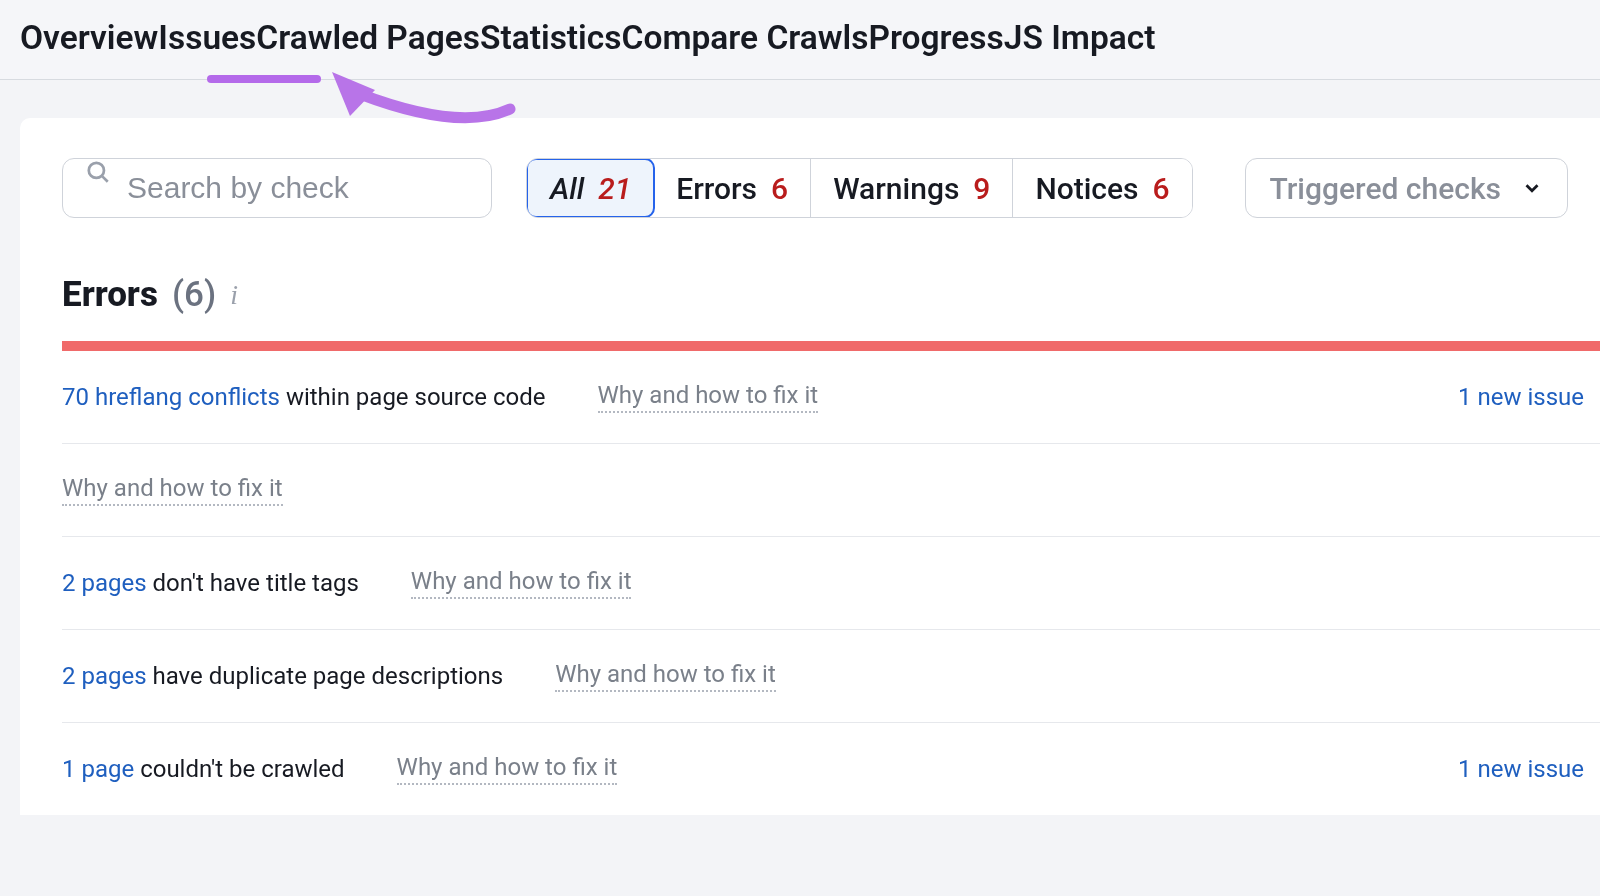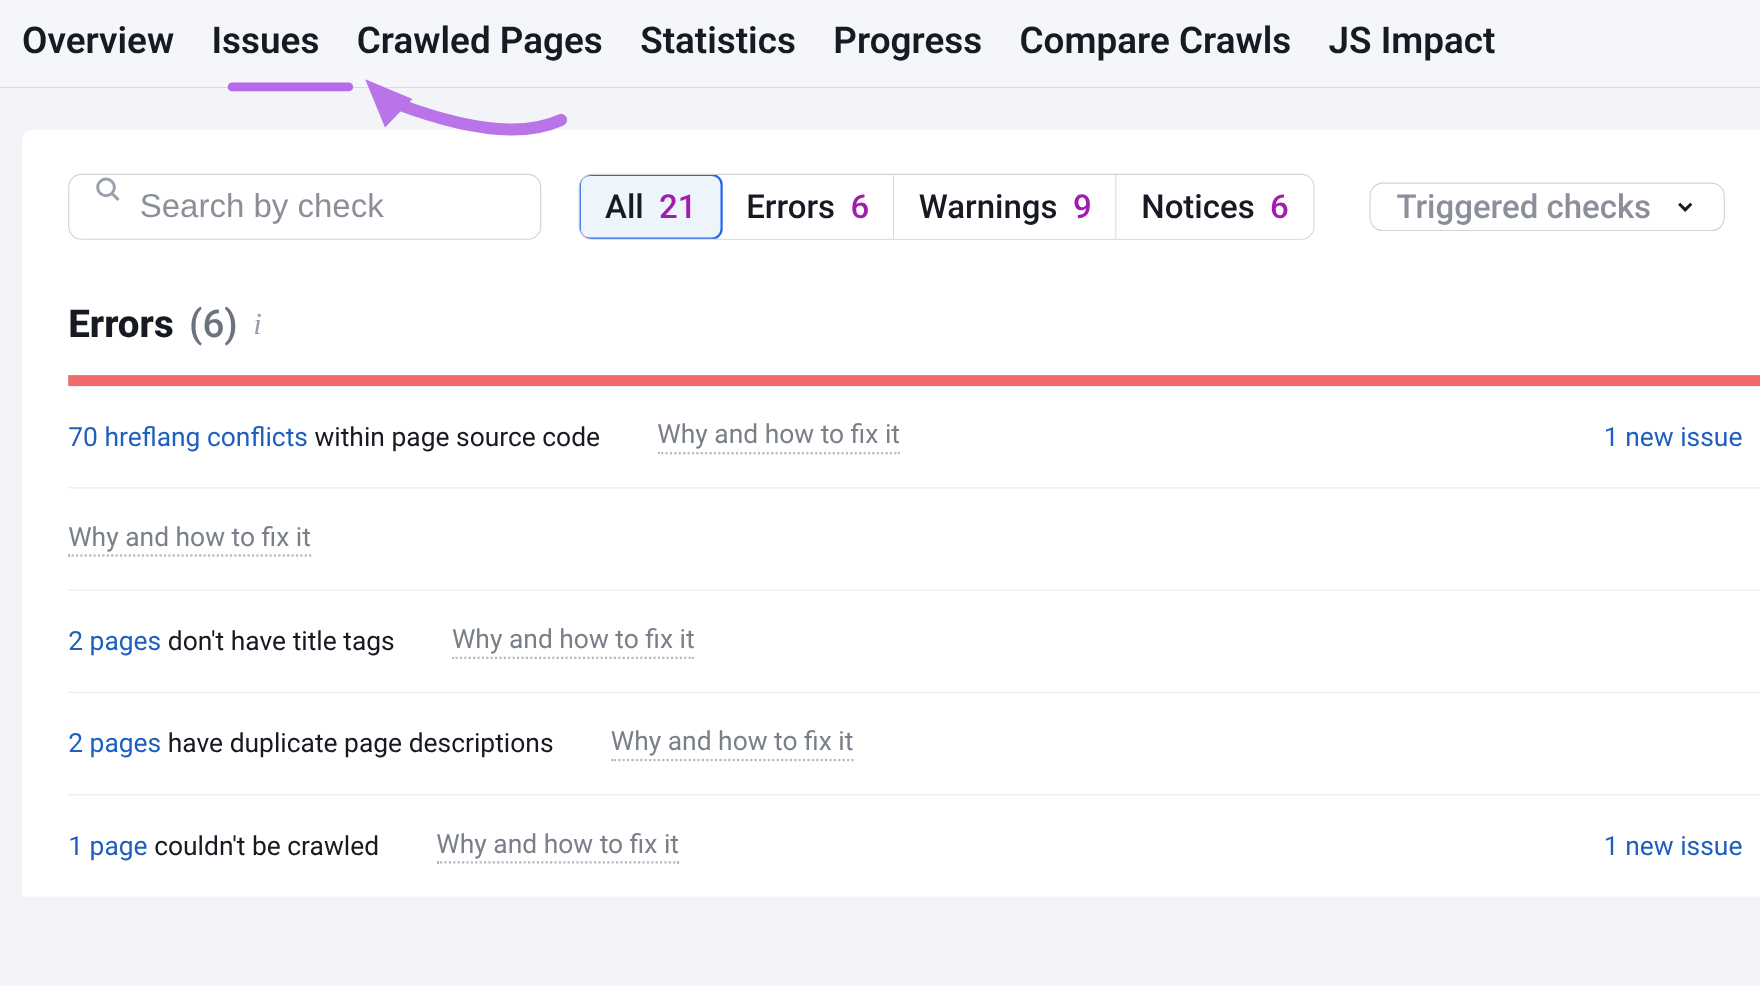--- a/index.html
+++ b/index.html
@@ -6,21 +6,20 @@
   body {
     font-family: -apple-system, BlinkMacSystemFont, "Segoe UI", Roboto, Helvetica, Arial, sans-serif;
     background: #f3f4f7;
     color: #171a22;
     width: 1600px;
     height: 896px;
     overflow: hidden;
   }
   .tabs {
     display: flex;
-    gap: 34px;
     padding: 18px 20px 0 20px;
     border-bottom: 1px solid #d7dbe0;
     position: relative;
     background: #f5f6f9;
   }
   .tab {
     font-size: 33.5px;
     font-weight: 600;
     color: #171a22;
     padding-bottom: 22px;
@@ -93,28 +92,29 @@
     background: #fff;
   }
   .seg-item:last-child { border-right: none; }
   .seg-item.active {
     background: #eef4fc;
     border: 2px solid #2563eb;
     border-radius: 10px;
     margin: -1px;
     position: relative;
     z-index: 1;
-  }
-  .seg-item .count { color: #a21caf; font-weight: 500; }
+    font-style: italic;
+  }
+  .seg-item .count { color: #b91c1c; font-weight: 500; }
   .dropdown {
     margin-left: auto;
     display: flex;
     align-items: center;
     gap: 20px;
-    height: 44px;
+    height: 60px;
     padding: 10px 24px;
     border: 1.5px solid #cfd3da;
     border-radius: 12px;
     font-size: 30px;
     color: #8a8f99;
     font-weight: 500;
     cursor: pointer;
     margin-right: 32px;
     background: #fff;
   }
@@ -161,22 +161,22 @@
   .chev { flex-shrink: 0; }
 </style>
 </head>
 <body>
 
 <div class="tabs">
   <div class="tab">Overview</div>
   <div class="tab">Issues</div>
   <div class="tab">Crawled Pages</div>
   <div class="tab">Statistics</div>
+  <div class="tab">Compare Crawls</div>
   <div class="tab">Progress</div>
-  <div class="tab">Compare Crawls</div>
   <div class="tab">JS Impact</div>
   <div class="underline"></div>
   <svg class="arrow" width="210" height="86" viewBox="0 0 210 86">
     <path d="M 190 55 Q 140 78 40 40" stroke="#b874e8" stroke-width="11" fill="none" stroke-linecap="round"></path>
     <path d="M 12 18 L 55 36 L 30 62 Z" fill="#b874e8"></path>
   </svg>
 </div>
 
 <div class="panel">
 

